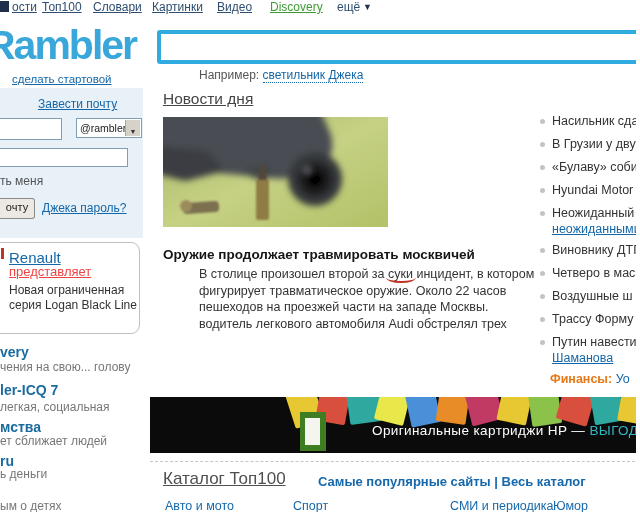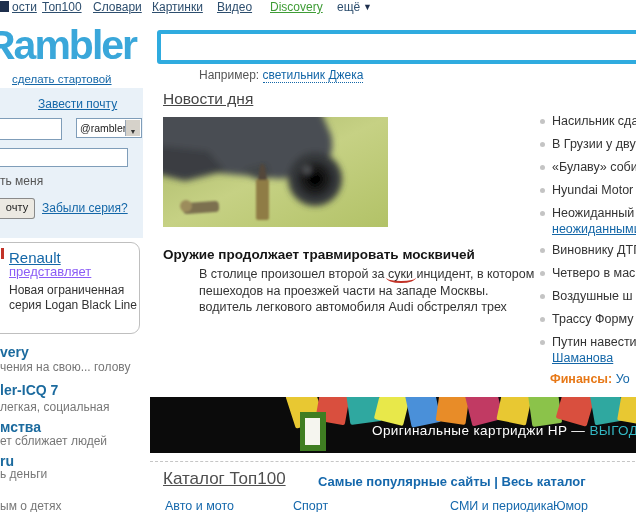--- a/index.html
+++ b/index.html
@@ -38,21 +38,21 @@
              border:1px solid #8a8a8a;border-left:none;border-radius:0 3px 3px 0;
              font-size:11px;color:#222;text-align:center;line-height:17px;cursor:pointer;}
   .forgot{position:absolute;left:42px;top:201px;font-size:12px;color:#1467a8;
           text-decoration:underline;cursor:pointer;white-space:nowrap;}
 
   .promo-box{position:absolute;left:-12px;top:242px;width:150px;height:90px;background:#fff;
              border:1px solid #bfbfbf;border-radius:9px;}
   .promo-red{position:absolute;left:12px;top:5px;width:3px;height:11px;background:#c23227;}
   .promo-box span{position:absolute;left:20px;white-space:nowrap;}
   .promo-l1{top:6px;font-size:15px;color:#1467a8;text-decoration:underline;cursor:pointer;}
-  .promo-l2{top:21px;font-size:13px;color:#8b5cf6;text-decoration:underline;cursor:pointer;}
+  .promo-l2{top:21px;font-size:13px;color:#ef4444;text-decoration:underline;cursor:pointer;}
   .promo-d1{top:40px;font-size:12px;color:#333;}
   .promo-d2{top:55px;font-size:12px;color:#333;}
 
   .proj-title{position:absolute;left:0;font-size:14px;font-weight:bold;color:#1b6a9e;
               white-space:nowrap;cursor:pointer;}
   .proj-desc{position:absolute;left:0;font-size:12px;color:#777;white-space:nowrap;}
   .pt1{top:344px}.pd1{top:360px}.pt2{top:382px}.pd2{top:400px}
   .pt3{top:419px}.pd3{top:434px}.pt4{top:453px}.pd4{top:467px}.pd5{top:499px}
 
   
@@ -126,21 +126,21 @@
   <div class="mail-panel"></div>
   <span class="signup">Завести почту</span>
   <input class="login-input" type="text" style="">
   <div class="mail-select">
     <span class="dom">@rambler.ru</span>
     <div class="arrow-btn"><span>▼</span></div>
   </div>
   <input class="pass-input" type="password" style="">
   <span class="remember">ть меня</span>
   <div class="login-btn">очту</div>
-  <span class="forgot">Забыли серия?</span>
+  <span class="forgot">Джека пароль?</span>
 
   <div class="promo-box">
     <div class="promo-red"></div>
     <span class="promo-l1">Renault</span>
     <span class="promo-l2">представляет</span>
     <span class="promo-d1">Новая ограниченная</span>
     <span class="promo-d2">серия Logan Black Line</span>
   </div>
 
   <span class="proj-title pt1">very</span>
@@ -191,20 +191,21 @@
       <rect x="93" y="62" width="13" height="41" rx="2" fill="#8f7b44"></rect>
       <path d="M95,63 L104,63 L102,50 Q99,43 97,50 Z" fill="#53473a"></path>
       <rect x="20" y="85" width="36" height="11" rx="4" fill="#7c7050" transform="rotate(-4 38 90)"></rect>
       <circle cx="23" cy="89" r="6" fill="#9c8c5c"></circle>
     </g>
   </svg>
 
   <span class="headline">Оружие продолжает травмировать москвичей</span>
   <div class="body-text">
     <span class="bl"><span>В столице произошел второй за </span><span class="marked">суки</span><span> инцидент, в котором</span></span>
+    <span class="bl">фигурирует травматическое оружие. Около 22 часов</span>
     <span class="bl">пешеходов на проезжей части на западе Москвы.</span>
     <span class="bl">водитель легкового автомобиля Audi обстрелял трех</span>
   </div>
 
   <div class="news-item ni0">Насильник сда</div>
   <div class="news-item ni1">В Грузии у дву</div>
   <div class="news-item ni2">«Булаву» соби</div>
   <div class="news-item ni3">Hyundai Motor</div>
   <div class="news-item ni4">
     <span>Неожиданный</span>

